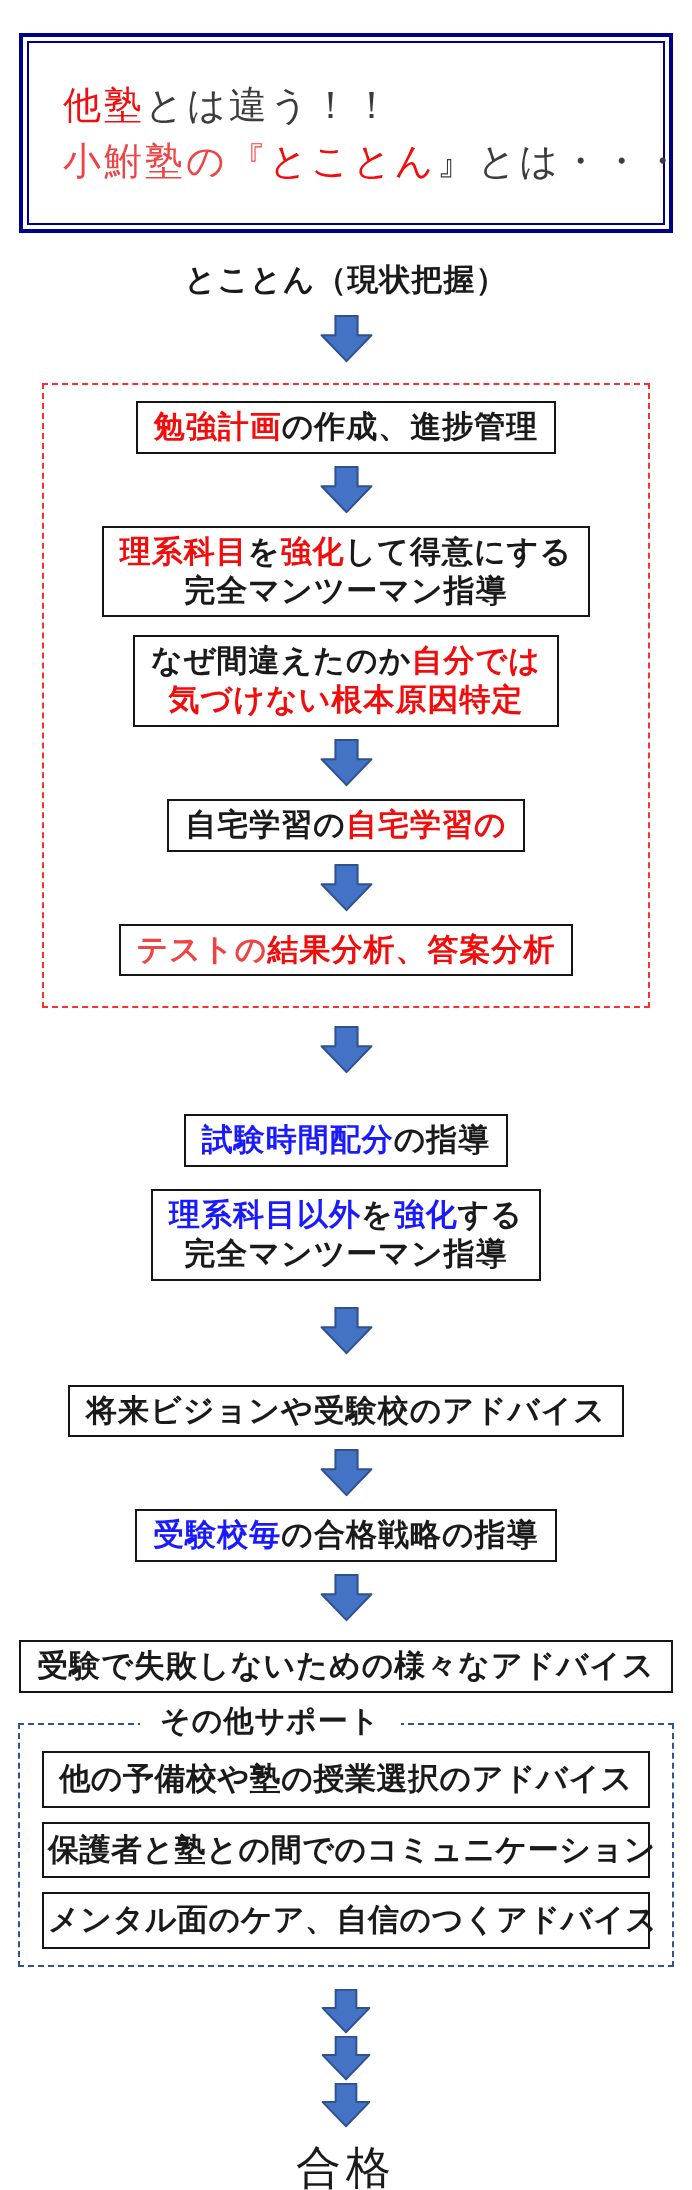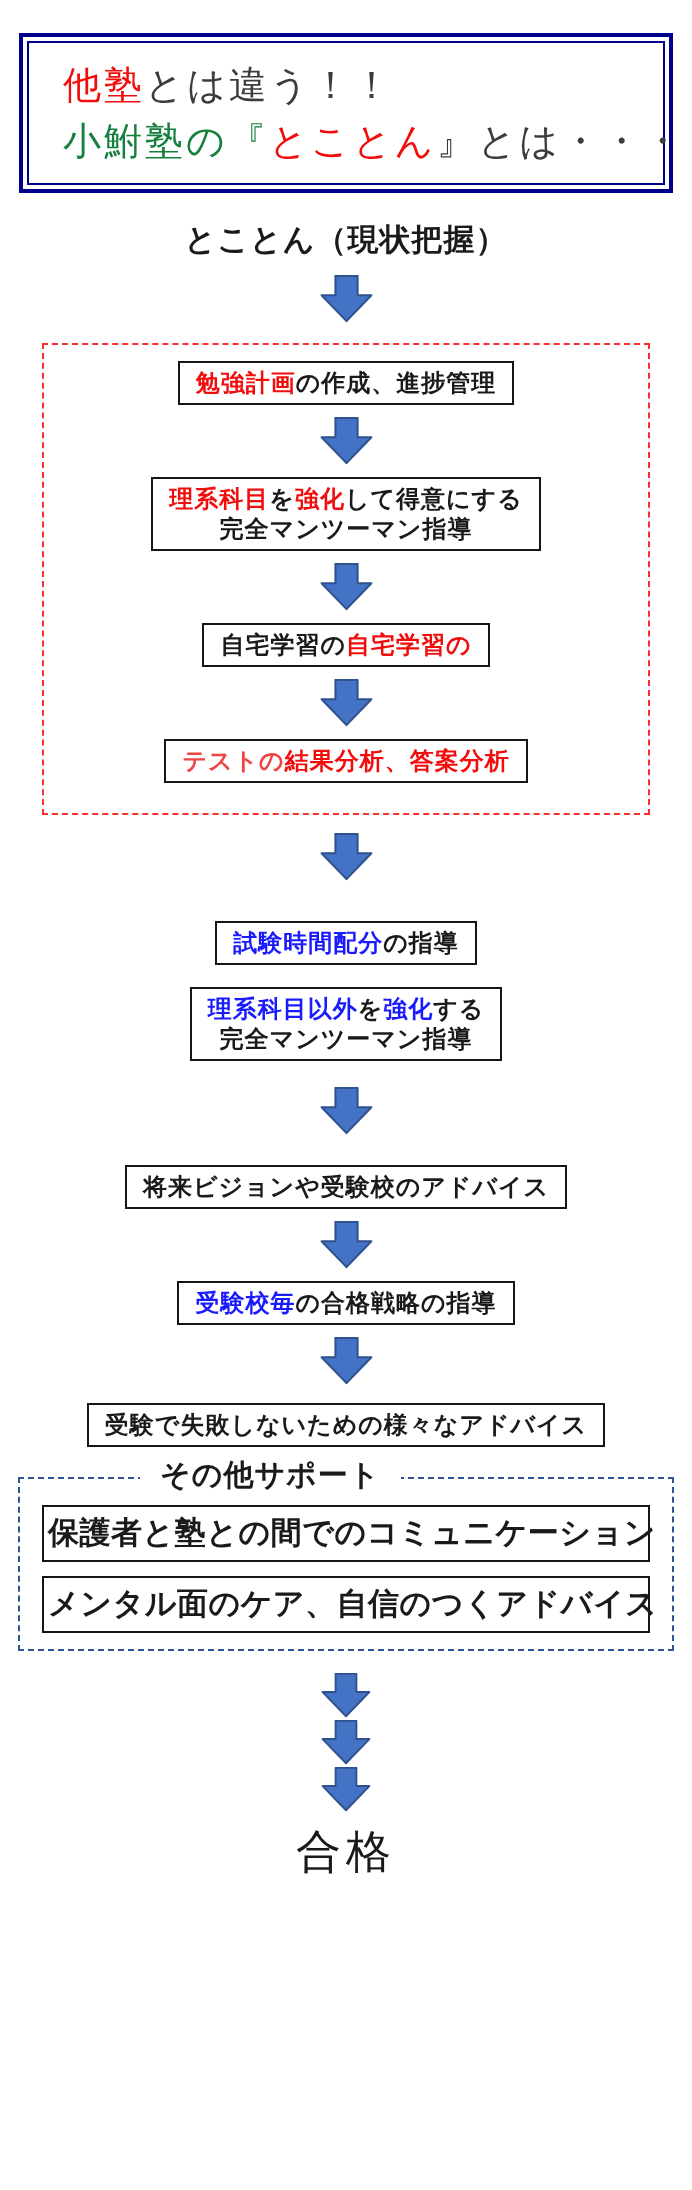--- a/index.html
+++ b/index.html
@@ -17,21 +17,21 @@
     height:2190px;
     margin:0;
     background:#ffffff;
     overflow:hidden;
     font-family:"Liberation Sans","DejaVu Sans",sans-serif;
     color:var(--ink);
   }
   
   .title-box{
     box-sizing:border-box;
-    width:654px;height:160px;
+    width:654px;height:200px;
     margin:33px auto 0;
     border:4px solid var(--navy);
     padding:4px;
     background:#fff;
   }
   .title-inner{
     box-sizing:border-box;
     height:100%;
     border:2px solid var(--navy);
     display:flex;flex-direction:column;justify-content:center;
@@ -72,21 +72,21 @@
   .triple-arrow{
     margin-top:22px;
     display:flex;flex-direction:column;align-items:center;gap:2px;
   }
   
   .fbox{
     box-sizing:border-box;
     border:2.5px solid #151515;
     background:#fff;
     padding:5px 16px;
-    font-size:24px;
+    font-size:31px;
     font-weight:700;
     line-height:1.25;
     letter-spacing:1px;
     text-align:center;
     white-space:nowrap;
     align-self:center;
   }
   .col{display:flex;flex-direction:column;align-items:flex-start;}
   
   .red-group{
@@ -139,21 +139,21 @@
   <defs>
     <polygon id="arrow-shape" points="18,1 42,1 42,22 57,22 30,50 3,22 18,22"></polygon>
   </defs>
 </svg>
 
 <div class="canvas">
 
   <div class="title-box">
     <div class="title-inner">
       <div class="title-line"><span style="color: rgb(242, 13, 13);">他塾</span><span style="color: rgb(60, 60, 60);">とは違う！！</span></div>
-      <div class="title-line"><span style="color: #15803d;">小鮒塾の『</span><span style="color: rgb(242, 13, 13);">とことん</span><span style="color: rgb(60, 60, 60);">』とは・・・</span></div>
+      <div class="title-line"><span style="color: #ef4444;">小鮒塾の『</span><span style="color: rgb(242, 13, 13);">とことん</span><span style="color: rgb(60, 60, 60);">』とは・・・</span></div>
     </div>
   </div>
 
   <div class="subtitle">とことん（現状把握）</div>
 
   <svg class="arrow a-std" viewBox="0 0 60 52" width="57" height="48">
       <use href="#arrow-shape"></use>
     </svg>
 
   <div class="red-group col">
@@ -163,20 +163,24 @@
 
     <svg class="arrow" style="margin-top:12px" viewBox="0 0 60 52" width="57" height="48">
         <use href="#arrow-shape"></use>
       </svg>
 
     <div class="fbox" style="margin-top:12px">
       <div><span style="color: rgb(242, 13, 13);">理系科目</span><span style="color: rgb(26, 26, 26);">を</span><span style="color: rgb(242, 13, 13);">強化</span><span style="color: rgb(26, 26, 26);">して得意にする</span></div>
       <div><span style="color: rgb(26, 26, 26);">完全マンツーマン指導</span></div>
     </div>
 
+    <div class="fbox" style="margin-top:18px">
+      <div><span style="color: rgb(26, 26, 26);">なぜ間違えたのか</span><span style="color: rgb(242, 13, 13);">自分では</span></div>
+      <div><span style="color: rgb(242, 13, 13);">気づけない根本原因特定</span></div>
+    </div>
 
     <svg class="arrow" style="margin-top:12px" viewBox="0 0 60 52" width="57" height="48">
         <use href="#arrow-shape"></use>
       </svg>
 
     <div class="fbox" style="margin-top:12px">
       <div><span style="color: rgb(26, 26, 26);">自宅学習の</span><span style="color: rgb(242, 13, 13);">自宅学習の</span></div>
     </div>
 
     <svg class="arrow" style="margin-top:12px" viewBox="0 0 60 52" width="57" height="48">
@@ -222,20 +226,21 @@
         <use href="#arrow-shape"></use>
       </svg>
 
     <div class="fbox" style="margin-top:18px">
       <div><span style="color: rgb(26, 26, 26);">受験で失敗しないための様々なアドバイス</span></div>
     </div>
   </div>
 
   <div class="support-group">
     <div class="support-title">その他サポート</div>
+    <div class="sbox">他の予備校や塾の授業選択のアドバイス</div>
     <div class="sbox">保護者と塾との間でのコミュニケーション</div>
     <div class="sbox">メンタル面のケア、自信のつくアドバイス</div>
   </div>
 
   <div class="triple-arrow">
     <svg class="arrow" viewBox="0 0 60 52" width="54" height="45">
         <use href="#arrow-shape"></use>
       </svg>
     <svg class="arrow" viewBox="0 0 60 52" width="54" height="45">
         <use href="#arrow-shape"></use>

